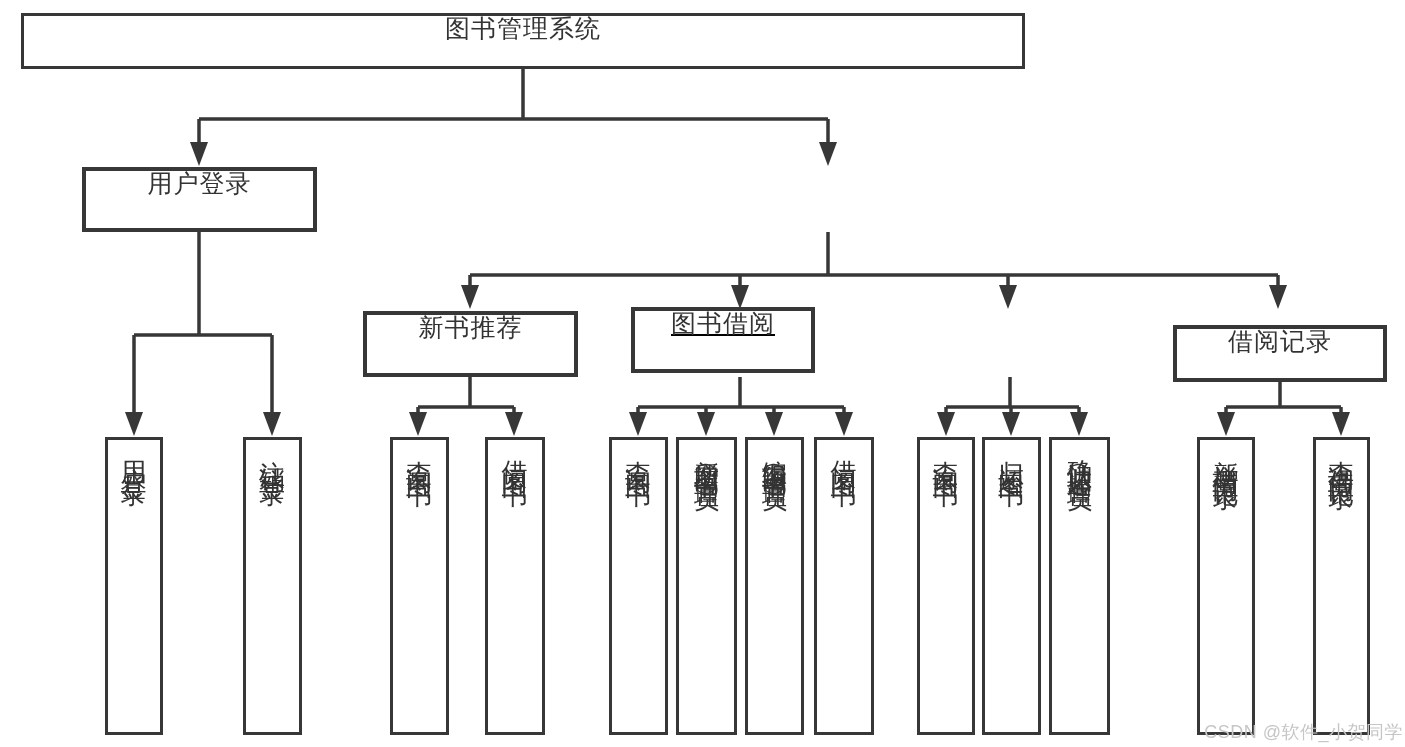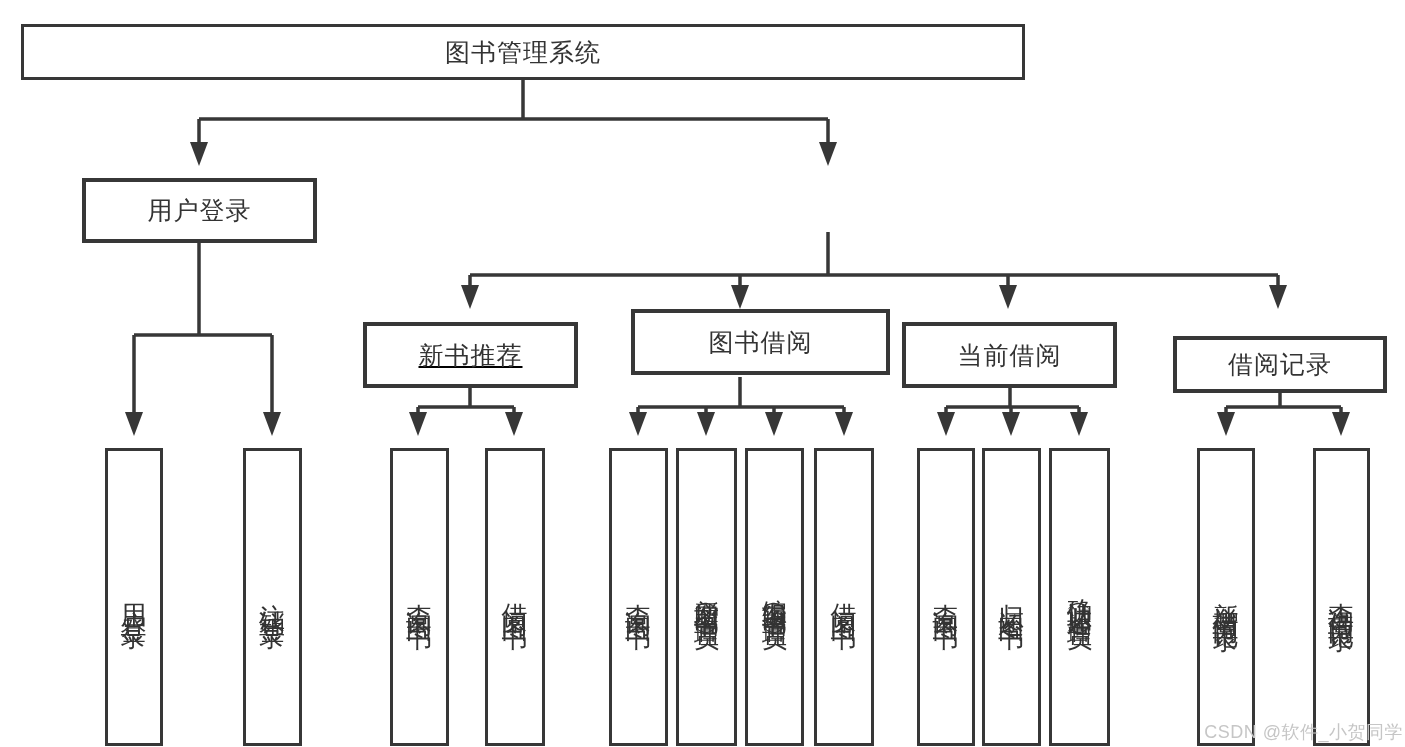--- a/index.html
+++ b/index.html
@@ -22,24 +22,22 @@
     width: 1405px;
     height: 747px;
     z-index: 0;
   }
   .node {
     position: absolute;
     box-sizing: border-box;
     border: 3px solid #373737;
     background: #ffffff;
     display: flex;
-    align-items: center;
     justify-content: center;
     z-index: 1;
-    margin-top: 11px;
   }
   .node.lvl2, .node.lvl3 { border-width: 4px; }
   .hlabel {
     display: block;
     font-size: 25px;
     letter-spacing: 1px;
     color: #333333;
     white-space: nowrap;
     line-height: 1;
   }
@@ -91,28 +89,25 @@
   </svg>
 
   <div class="node root" style="left:21px; top:13px; width:1004px; height:56px;">
     <span class="hlabel">图书管理系统</span>
   </div>
 
   <div class="node lvl2" style="left:82px; top:167px; width:235px; height:65px;">
     <span class="hlabel">用户登录</span>
   </div>
 
-  <div class="node lvl3" style="left:363px; top:311px; width:215px; height:66px;text-decoration:underline;">
+  <div class="node lvl3" style="left:363px; top:311px; width:215px; height:66px;">
     <span class="hlabel">新书推荐</span>
   </div>
-  <div class="node lvl3" style="left:631px; top:298px; width:259px; height:66px;">
+  <div class="node lvl3" style="left:631px; top:307px; width:184px; height:66px;text-decoration:underline;">
     <span class="hlabel">图书借阅</span>
-  </div>
-  <div class="node lvl3" style="left:902px; top:311px; width:215px; height:66px;">
-    <span class="hlabel">当前借阅</span>
   </div>
   <div class="node lvl3" style="left:1173px; top:325px; width:214px; height:57px;">
     <span class="hlabel">借阅记录</span>
   </div>
 
   <div class="node leaf" style="left:105px; top:437px; width:58px; height:298px;">
     <span class="vlabel">用户登录</span>
   </div>
   <div class="node leaf" style="left:243px; top:437px; width:59px; height:298px;">
     <span class="vlabel">注销登录</span>

